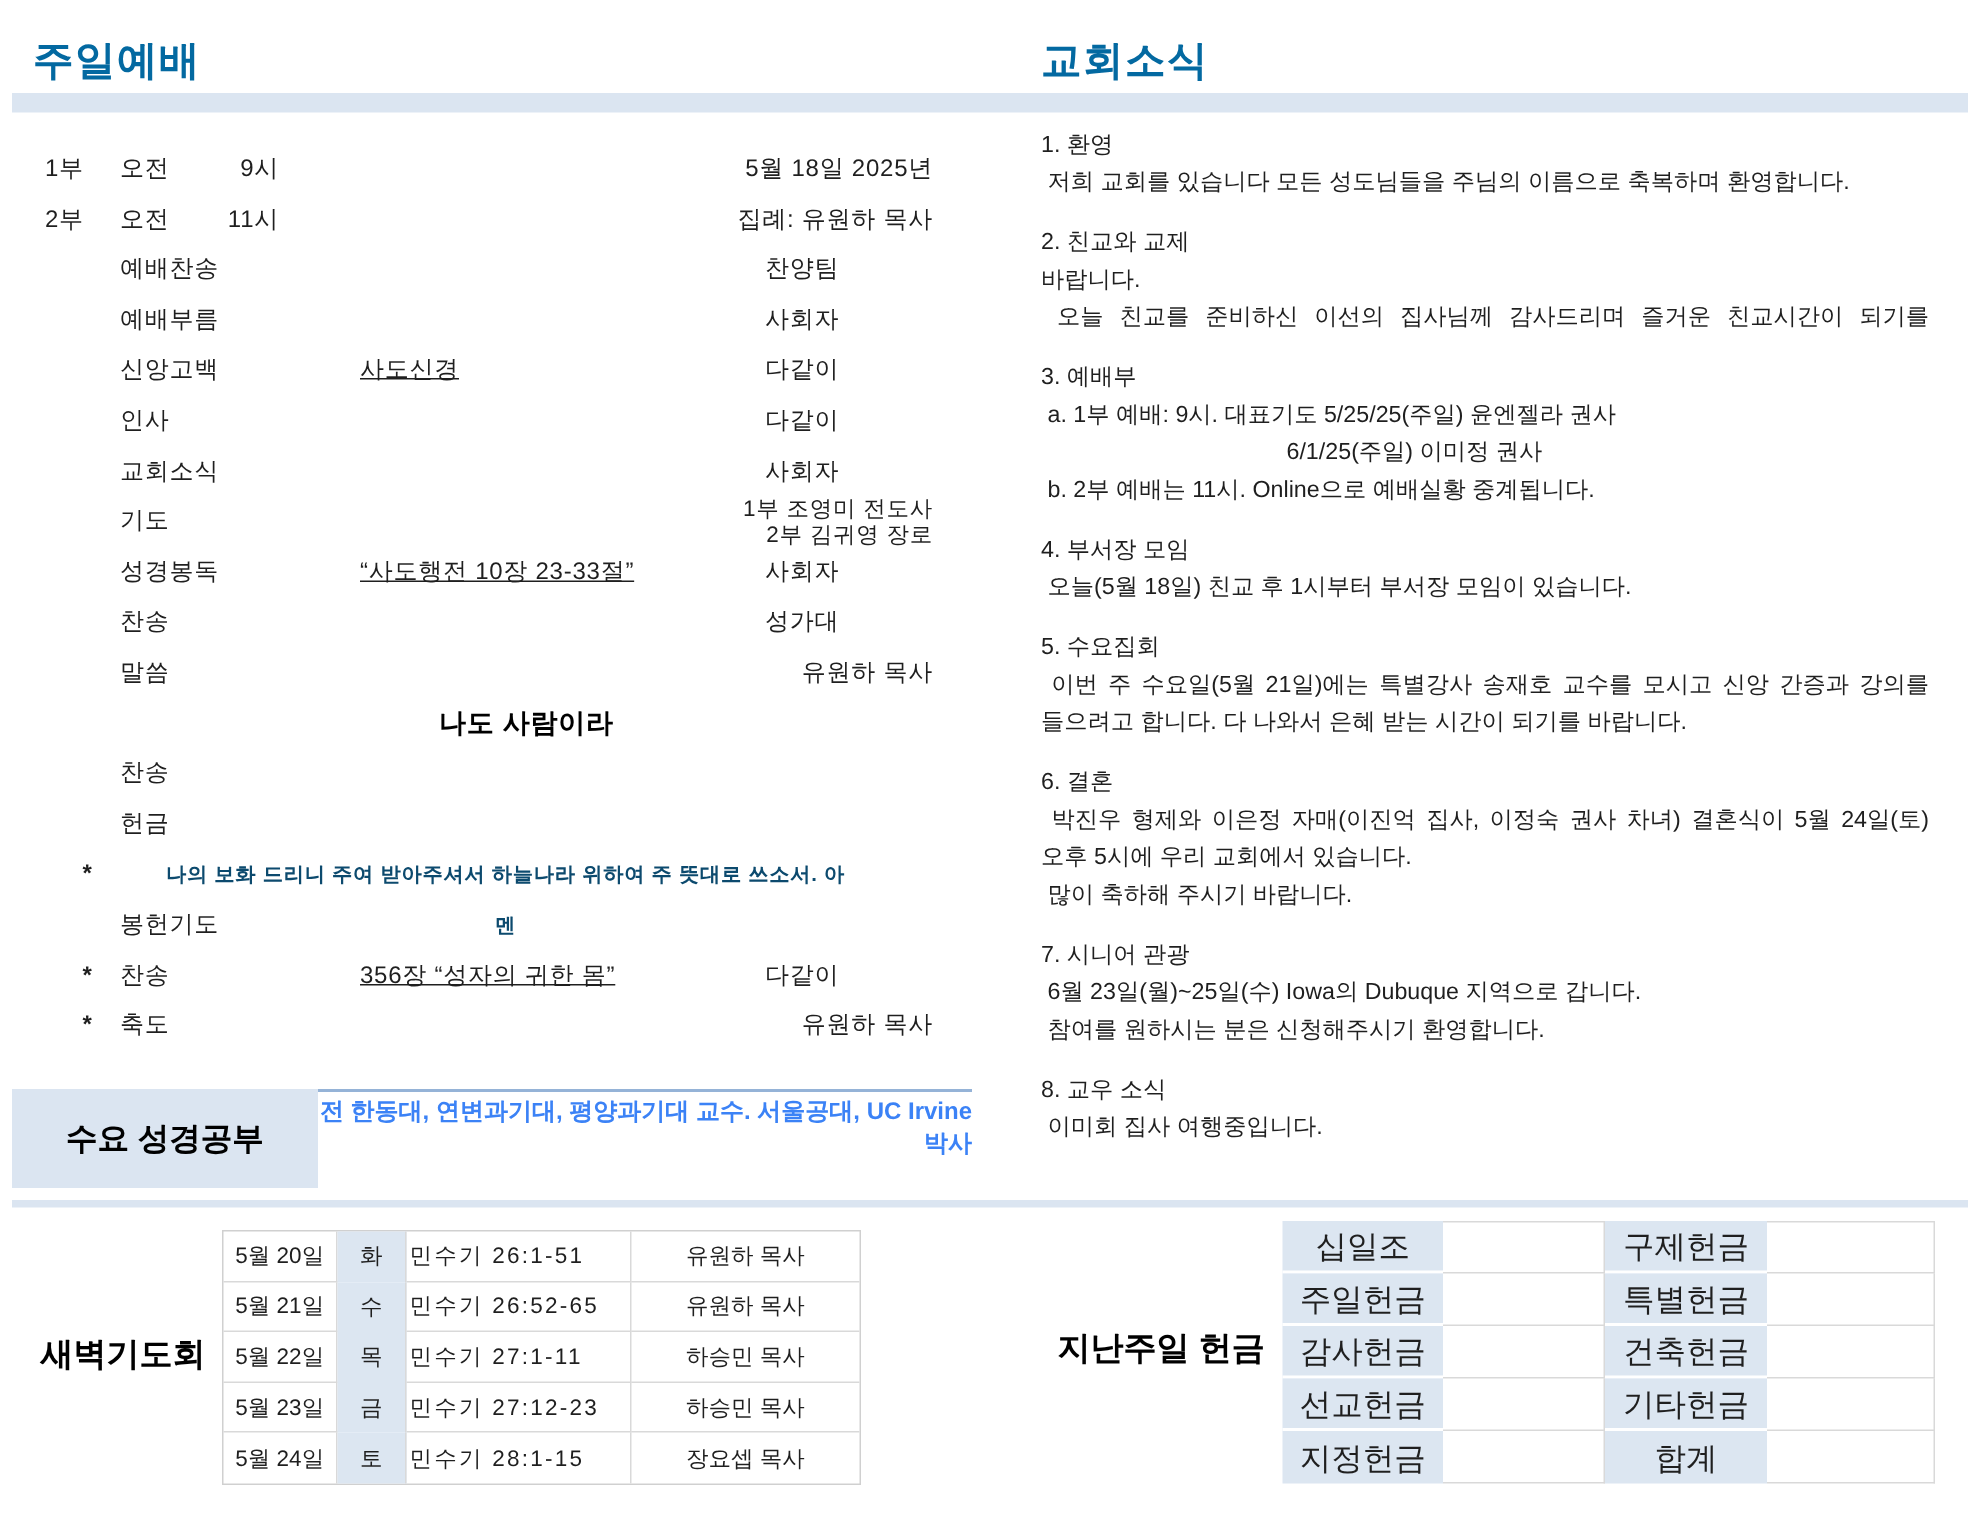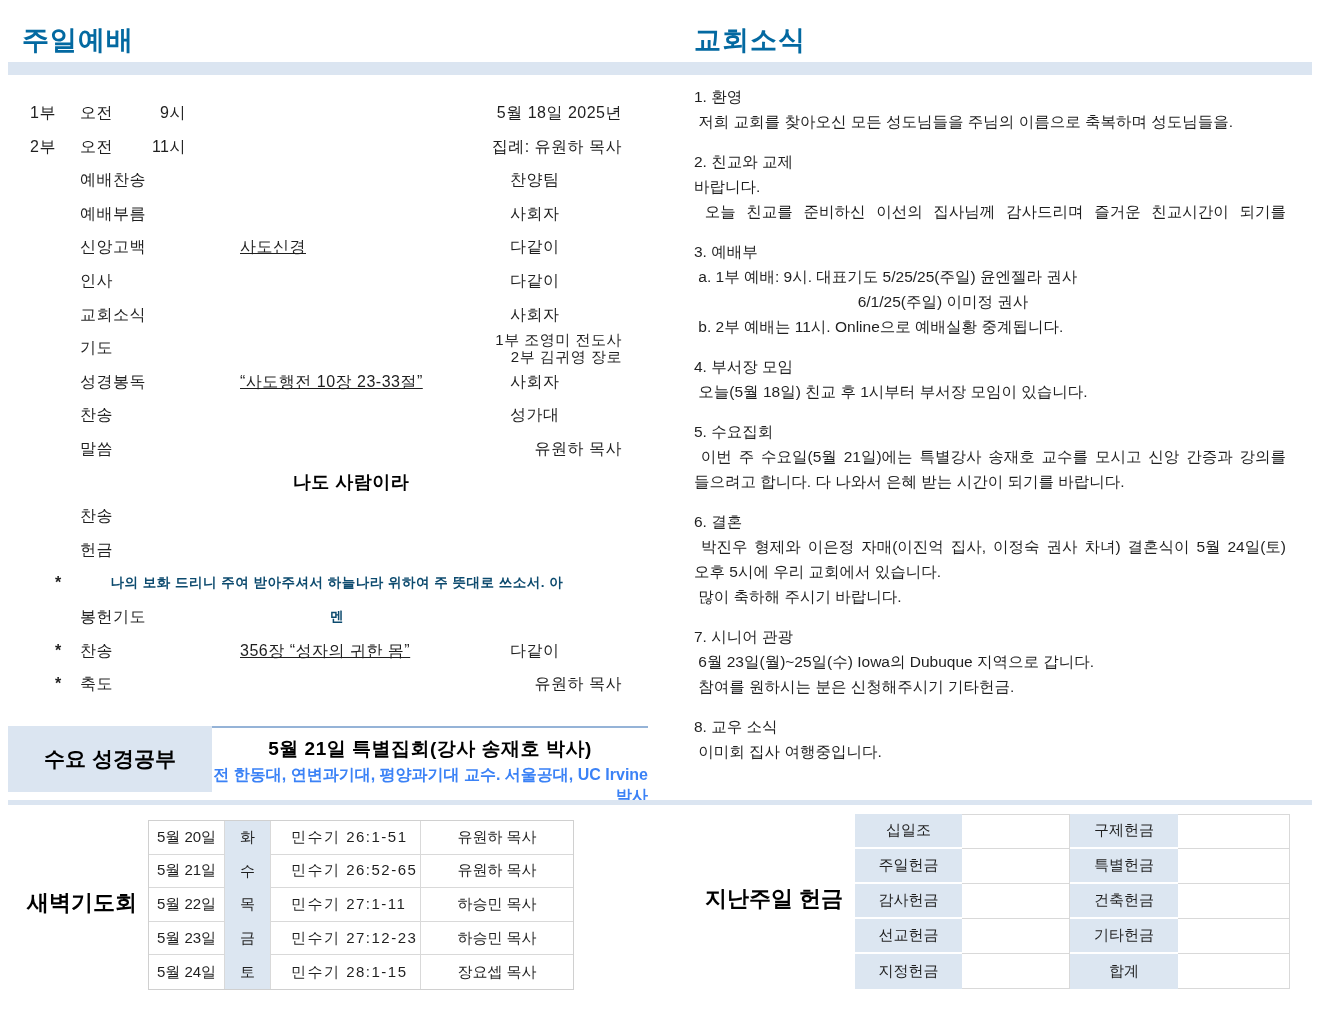--- a/index.html
+++ b/index.html
@@ -36,28 +36,28 @@
   .bs-sub{margin-top:3px;font-size:16px;font-weight:bold;color:#3b82f6;text-align:right;}
   .rule2{position:absolute;top:800px;left:8px;width:1304px;height:5px;background:#dbe5f1;}
 
   
   .dawn-label{position:absolute;left:27px;top:888px;font-size:22px;font-weight:bold;color:#000;}
   .dawn{position:absolute;left:148px;top:820px;display:grid;grid-template-columns:76px 46px 150px 152px;
         grid-auto-rows:33.6px;border:1px solid #d0d0d0;font-size:15px;}
   .dc{display:flex;align-items:center;justify-content:center;border-right:1px solid #d9d9d9;
       border-bottom:1px solid #d9d9d9;}
   .dc.day{background:#dce6f1;border-bottom:none;}
-  .dc.psg{justify-content:flex-start;padding-left:20px;letter-spacing:1.5px;}
+  .dc.psg{justify-content:flex-start;padding-left:2px;letter-spacing:1.5px;}
   .dc.lastcol{border-right:none;}
   .dc.lastrow{border-bottom:none;}
 
   
   .off-label{position:absolute;left:694px;top:884px;font-size:22px;font-weight:bold;color:#000;margin-left:11px;}
   .off{position:absolute;left:855px;top:814px;display:grid;grid-template-columns:107px 108px 108px 112px;
-       grid-auto-rows:35px;font-size:15px;}
+       grid-auto-rows:35px;font-size:21px;}
   .ol{background:#dce6f1;display:flex;align-items:center;justify-content:center;border-bottom:2px solid #fff;}
   .ol.lastrow{border-bottom:none;}
   .ov{border-bottom:1px solid #d9d9d9;border-right:1px solid #d9d9d9;display:flex;align-items:center;
       padding-left:6px;}
   .ov.toprow{border-top:1px solid #d9d9d9;}
 
   
   .news{position:absolute;left:694px;top:84px;width:592px;font-size:15.5px;}
   .nitem{margin-bottom:15px;}
   .nline{min-height:25px;line-height:25px;white-space:pre-wrap;}
@@ -155,21 +155,21 @@
     <div class="wrow">
       <span class="wstar">*</span>
       <span class="wlabel jus">축도</span>
       <span class="wname">유원하 목사</span>
     </div>
   </div>
 
   <div class="news">
     <div class="nitem">
       <div class="nline ntitle">1. 환영</div>
-      <div class="nline"> 저희 교회를 찾아오신 모든 성도님들을 주님의 이름으로 축복하며 성도님들을.</div>
+      <div class="nline"> 저희 교회를 있습니다 모든 성도님들을 주님의 이름으로 축복하며 환영합니다.</div>
     </div>
     <div class="nitem">
       <div class="nline ntitle">2. 친교와 교제</div>
       <div class="nline">바랍니다.</div>
       <div class="nline just"> 오늘 친교를 준비하신 이선의 집사님께 감사드리며 즐거운 친교시간이 되기를</div>
     </div>
     <div class="nitem">
       <div class="nline ntitle">3. 예배부</div>
       <div class="nline"> a. 1부 예배: 9시. 대표기도 5/25/25(주일) 윤엔젤라 권사</div>
       <div class="nline">                                      6/1/25(주일) 이미정 권사</div>
@@ -186,32 +186,31 @@
     </div>
     <div class="nitem">
       <div class="nline ntitle">6. 결혼</div>
       <div class="nline just"> 박진우 형제와 이은정 자매(이진억 집사, 이정숙 권사 차녀) 결혼식이 5월 24일(토)</div>
       <div class="nline">오후 5시에 우리 교회에서 있습니다.</div>
       <div class="nline"> 많이 축하해 주시기 바랍니다.</div>
     </div>
     <div class="nitem">
       <div class="nline ntitle">7. 시니어 관광</div>
       <div class="nline"> 6월 23일(월)~25일(수) Iowa의 Dubuque 지역으로 갑니다.</div>
-      <div class="nline"> 참여를 원하시는 분은 신청해주시기 기타헌금.</div>
+      <div class="nline"> 참여를 원하시는 분은 신청해주시기 환영합니다.</div>
     </div>
     <div class="nitem">
       <div class="nline ntitle">8. 교우 소식</div>
       <div class="nline"> 이미회 집사 여행중입니다.</div>
     </div>
   </div>
 
   <div class="bs-band">
     <div class="bs-box">수요 성경공부</div>
     <div class="bs-body">
-      <div class="bs-title">5월 21일 특별집회(강사 송재호 박사)</div>
       <div class="bs-sub">전 한동대, 연변과기대, 평양과기대 교수. 서울공대, UC Irvine 박사</div>
     </div>
   </div>
   <div class="rule2"></div>
 
   <div class="dawn-label">새벽기도회</div>
   <div class="dawn">
     <div class="dc">5월 20일</div>
     <div class="dc day">화</div>
     <div class="dc psg">민수기 26:1-51</div>

